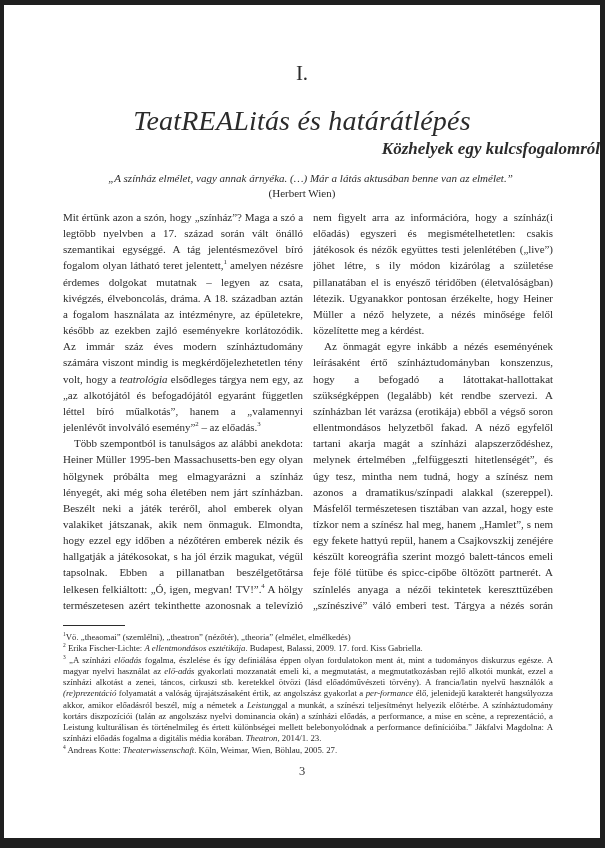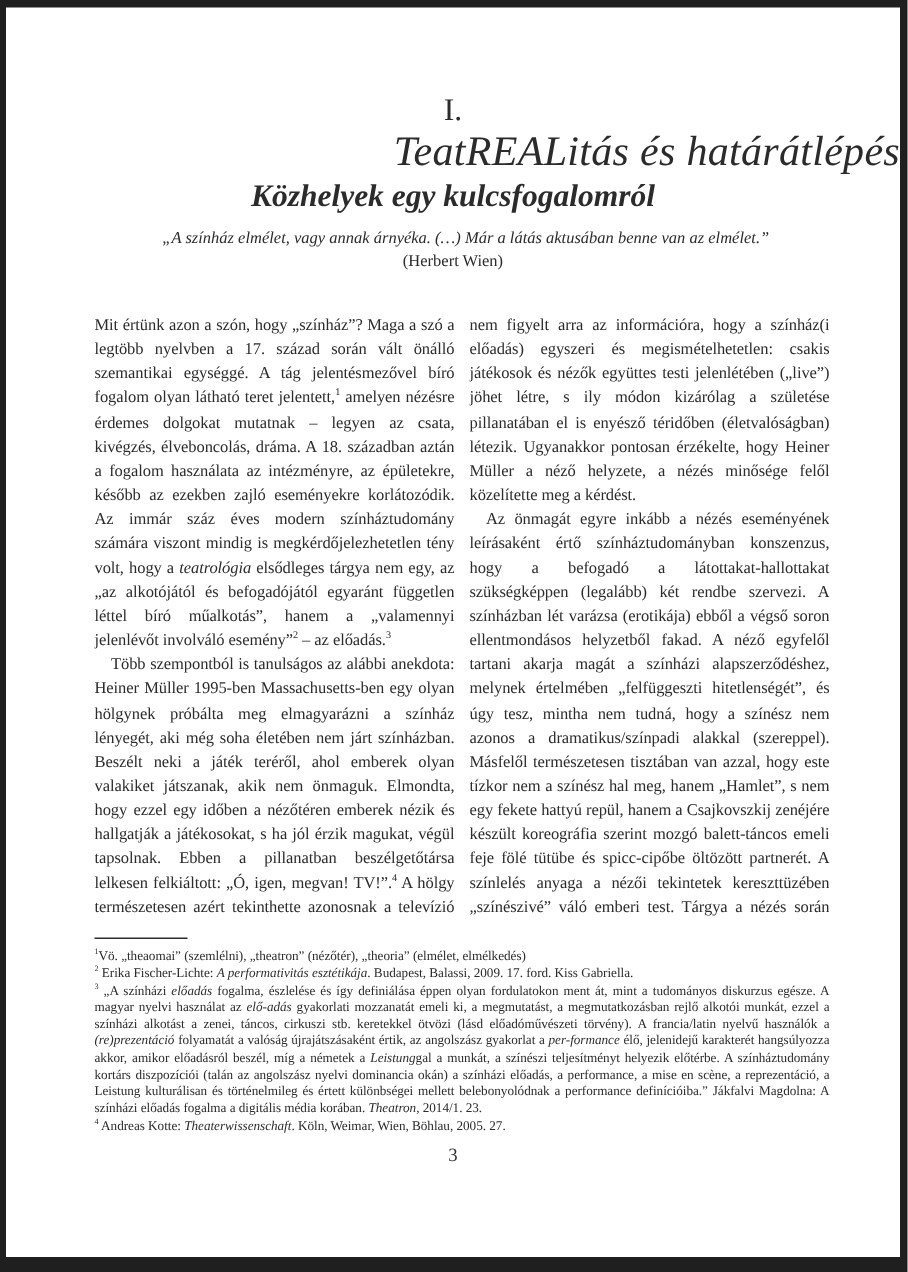--- a/index.html
+++ b/index.html
@@ -11,22 +11,22 @@
   }
   .page {
     position: absolute; left: 4px; top: 5px;
     width: 596px; height: 833px;
     background: #ffffff;
     color: #2b2b2b;
     overflow: hidden;
   }
   .heading-block { position: absolute; top: 56px; left: 0; width: 100%; text-align: center; }
   .chapter-number { font-size: 21px; line-height: 24px; color: #2b2b2b; }
-  .page-title { font-size: 28px; line-height: 32px; font-style: italic; margin-top: 1px; letter-spacing: 0.2px; text-align: right; }
-  .page-subtitle { font-size: 21px; line-height: 20px; font-style: italic; font-weight: bold; margin-top: 2px; }
+  .page-title { font-size: 28px; line-height: 32px; font-style: italic; margin-top: 20px; letter-spacing: 0.2px; }
+  .page-subtitle { font-size: 17px; line-height: 20px; font-style: italic; font-weight: bold; margin-top: 2px; text-align: right; }
   .epigraph { margin-top: 13px; }
   .epigraph-quote { font-size: 11px; line-height: 13.5px; font-style: italic; padding-left: 17px; }
   .epigraph-attribution { font-size: 11px; line-height: 13.5px; margin-top: 1px; }
 
   .columns {
     position: absolute; top: 204px; left: 59px;
     width: 490px; height: 410px;
     display: flex; gap: 10px;
   }
   .column {
@@ -76,21 +76,21 @@
     </div>
     <div class="column">
       <p>nem figyelt arra az információra, hogy a színház(i előadás) egyszeri és megismételhetetlen: csakis játékosok és nézők együttes testi jelenlétében („live”) jöhet létre, s ily módon kizárólag a születése pillanatában el is enyésző téridőben (életvalóságban) létezik. Ugyanakkor pontosan érzékelte, hogy Heiner Müller a néző helyzete, a nézés minősége felől közelítette meg a kérdést.</p>
       <p class="indented">Az önmagát egyre inkább a nézés eseményének leírásaként értő színháztudományban konszenzus, hogy a befogadó a látottakat-hallottakat szükségképpen (legalább) két rendbe szervezi. A színházban lét varázsa (erotikája) ebből a végső soron ellentmondásos helyzetből fakad. A néző egyfelől tartani akarja magát a színházi alapszerződéshez, melynek értelmében „felfüggeszti hitetlenségét”, és úgy tesz, mintha nem tudná, hogy a színész nem azonos a dramatikus/színpadi alakkal (szereppel). Másfelől természetesen tisztában van azzal, hogy este tízkor nem a színész hal meg, hanem „Hamlet”, s nem egy fekete hattyú repül, hanem a Csajkovszkij zenéjére készült koreográfia szerint mozgó balett-táncos emeli feje fölé tütübe és spicc-cipőbe öltözött partnerét. A színlelés anyaga a nézői tekintetek kereszttüzében „színészivé” váló emberi test. Tárgya a nézés során létrejövő „szerepszerű” kategória (legtöbbször a dramatikus alak értelmezése</p>
     </div>
   </div>
 
   <div class="footnote-block">
     <div class="footnote-separator"></div>
     <div class="footnote"><sup>1</sup>Vö. „theaomai” (szemlélni), „theatron” (nézőtér), „theoria” (elmélet, elmélkedés)</div>
-    <div class="footnote"><sup>2</sup> Erika Fischer-Lichte: <i>A performativitás esztétikája</i>. Budapest, Balassi, 2009. 17. ford. Kiss Gabriella.</div>
+    <div class="footnote"><sup>2</sup> Erika Fischer-Lichte: <i>A ellentmondásos esztétikája</i>. Budapest, Balassi, 2009. 17. ford. Kiss Gabriella.</div>
     <div class="footnote"><sup>3</sup> „A színházi <i>előadás</i> fogalma, észlelése és így definiálása éppen olyan fordulatokon ment át, mint a tudományos diskurzus egésze. A magyar nyelvi használat az <i>elő-adás</i> gyakorlati mozzanatát emeli ki, a megmutatást, a megmutatkozásban rejlő alkotói munkát, ezzel a színházi alkotást a zenei, táncos, cirkuszi stb. keretekkel ötvözi (lásd előadóművészeti törvény). A francia/latin nyelvű használók a <i>(re)prezentáció</i> folyamatát a valóság újrajátszásaként értik, az angolszász gyakorlat a <i>per-formance</i> élő, jelenidejű karakterét hangsúlyozza akkor, amikor előadásról beszél, míg a németek a <i>Leistung</i>gal a munkát, a színészi teljesítményt helyezik előtérbe. A színháztudomány kortárs diszpozíciói (talán az angolszász nyelvi dominancia okán) a színházi előadás, a performance, a mise en scène, a reprezentáció, a Leistung kulturálisan és történelmileg és értett különbségei mellett belebonyolódnak a performance definícióiba.” Jákfalvi Magdolna: A színházi előadás fogalma a digitális média korában. <i>Theatron</i>, 2014/1. 23.</div>
     <div class="footnote"><sup>4</sup> Andreas Kotte: <i>Theaterwissenschaft</i>. Köln, Weimar, Wien, Böhlau, 2005. 27.</div>
   </div>
 
   <div class="page-footer">
     <span class="page-number">3</span>
   </div>
 
 </div>
 

